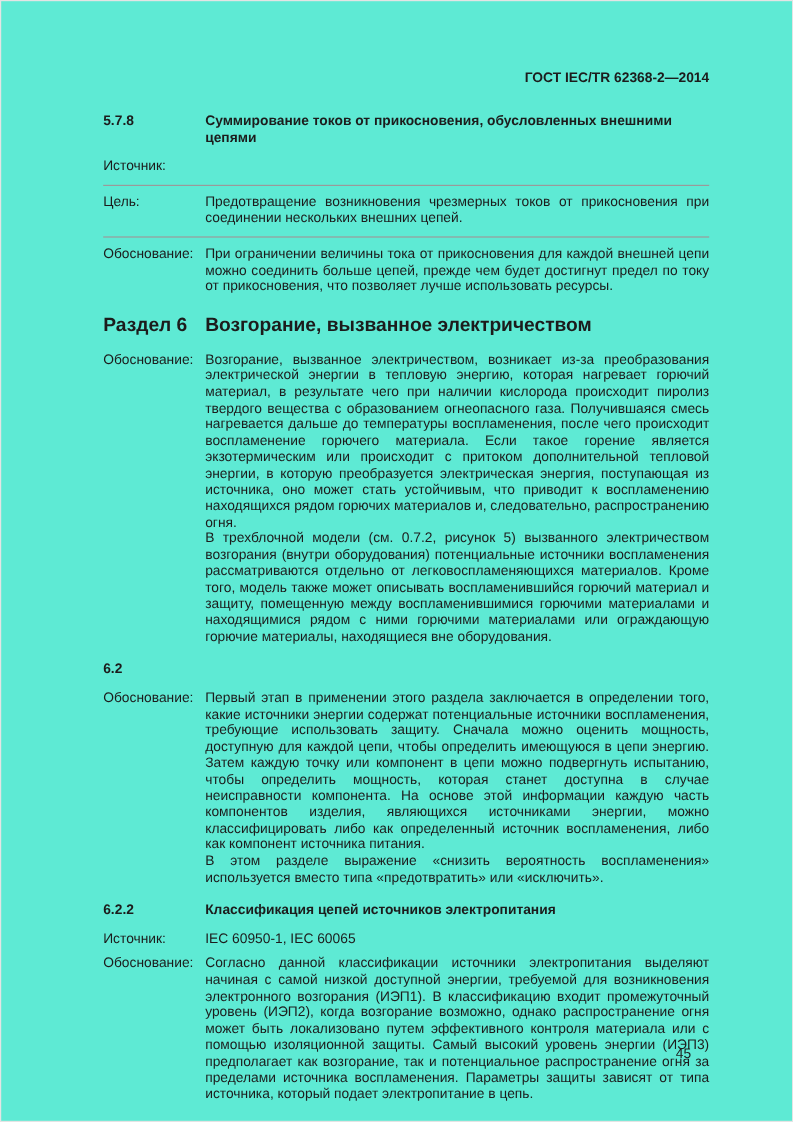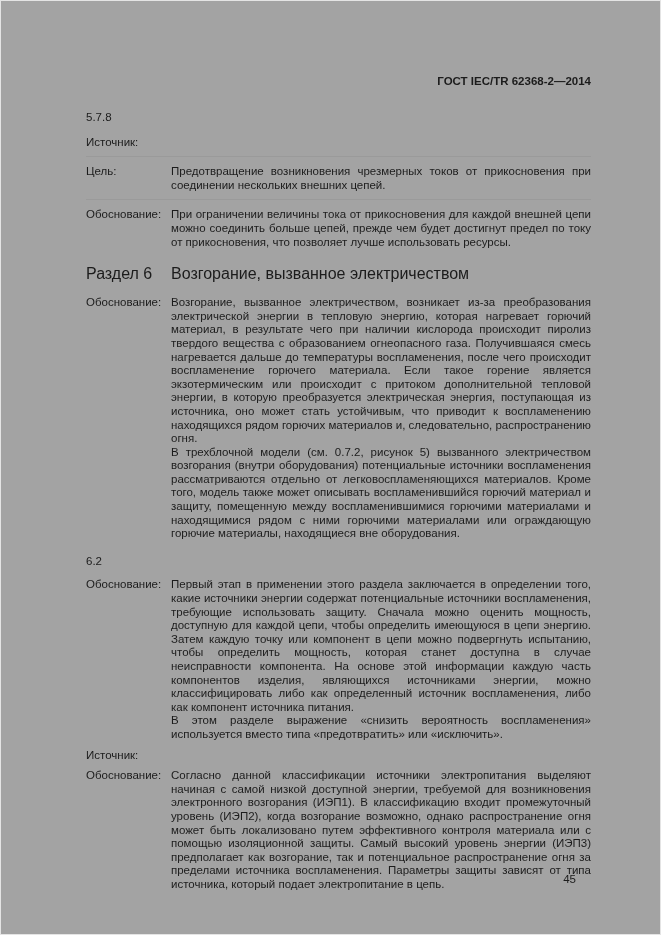--- a/index.html
+++ b/index.html
@@ -5,41 +5,41 @@
   * { margin: 0; padding: 0; box-sizing: border-box; }
   html, body { background: #ffffff; }
   body {
     width: 661px; height: 935px;
     font-family: "Liberation Sans", sans-serif;
     color: #1c1c1c;
   }
   .page {
     position: relative;
     width: 661px; height: 935px;
-    padding: 74px 69px 0 85px;
+    padding: 58px 69px 0 85px;
     border: 1px solid #e4e4e4;
     overflow: hidden;
-    background: #a3a3a3;
+    background: #5eead4;
   }
   .doc-header {
     text-align: right;
     font-weight: bold;
     font-size: 11.5px;
     margin-bottom: 24px;
   }
   .row {
     display: flex;
     font-size: 11.5px;
     line-height: 13.6px;
     margin-bottom: 7px;
   }
   .col-label { flex: 0 0 85px; width: 85px; }
   .col-content { flex: 1; }
   .justify { text-align: justify; hyphens: auto; }
-  .bold { font-weight: normal; }
+  .bold { font-weight: bold; }
   .heading-row { margin-bottom: 11px; }
   .divider {
     height: 1px;
     background: #9a9a9a;
     margin: 2px 0 8px 0;
   }
   .razdel-heading {
     font-size: 16px;
     line-height: 18px;
     margin: 16px 0 13px 0;
@@ -57,20 +57,21 @@
 <body>
 
 <div class="page">
 
   <div class="doc-header">
     <span>ГОСТ IEC/TR 62368-2—2014</span>
   </div>
 
   <div class="row heading-row">
     <div class="col-label bold">5.7.8</div>
+    <div class="col-content bold">Суммирование токов от прикосновения, обусловленных внешними цепями</div>
   </div>
 
   <div class="row">
     <div class="col-label">Источник:</div>
   </div>
 
   <div class="divider"></div>
 
   <div class="row">
     <div class="col-label">Цель:</div>
@@ -102,23 +103,28 @@
   </div>
 
   <div class="row">
     <div class="col-label">Обоснование:</div>
     <div class="col-content justify">
       <p>Первый этап в применении этого раздела заключается в определении того, какие источники энергии содержат потенциальные источники воспламенения, требующие использовать защиту. Сначала можно оценить мощность, доступную для каждой цепи, чтобы определить имеющуюся в цепи энергию. Затем каждую точку или компонент в цепи можно подвергнуть испытанию, чтобы определить мощность, которая станет доступна в случае неисправности компонента. На основе этой информации каждую часть компонентов изделия, являющихся источниками энергии, можно классифицировать либо как определенный источник воспламенения, либо как компонент источника питания.</p>
       <p>В этом разделе выражение «снизить вероятность воспламенения» используется вместо типа «предотвратить» или «исключить».</p>
     </div>
   </div>
 
+  <div class="row sub-heading">
+    <div class="col-label bold">6.2.2</div>
+    <div class="col-content bold">Классификация цепей источников электропитания</div>
+  </div>
 
   <div class="row">
     <div class="col-label">Источник:</div>
+    <div class="col-content">IEC 60950-1, IEC 60065</div>
   </div>
 
   <div class="row">
     <div class="col-label">Обоснование:</div>
     <div class="col-content justify">Согласно данной классификации источники электропитания выделяют начиная с самой низкой доступной энергии, требуемой для возникновения электронного возгорания (ИЭП1). В классификацию входит промежуточный уровень (ИЭП2), когда возгорание возможно, однако распространение огня может быть локализовано путем эффективного контроля материала или с помощью изоляционной защиты. Самый высокий уровень энергии (ИЭП3) предполагает как возгорание, так и потенциальное распространение огня за пределами источника воспламенения. Параметры защиты зависят от типа источника, который подает электропитание в цепь.</div>
   </div>
 
   <div class="page-number">45</div>
 
 </div>

